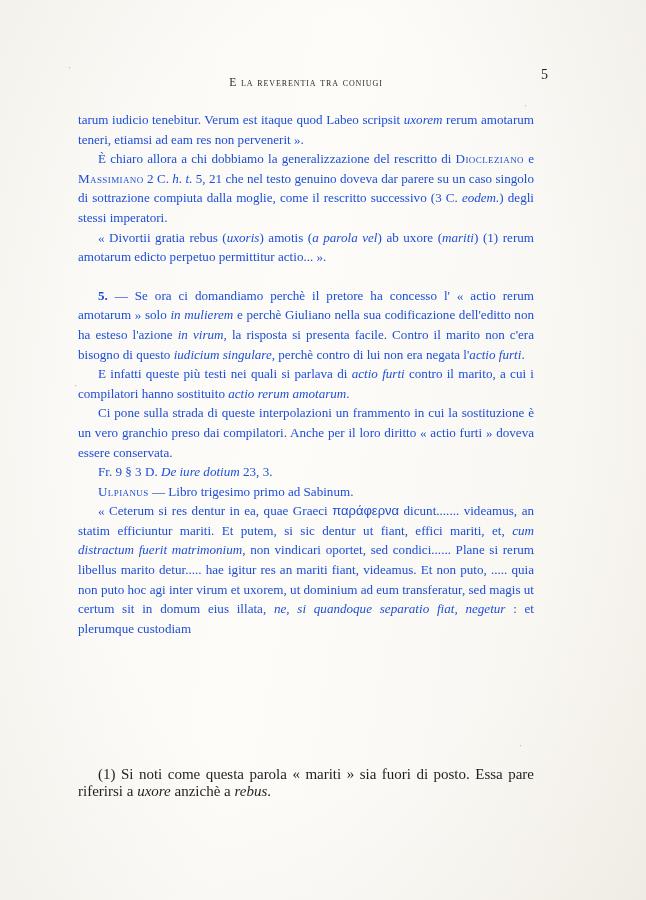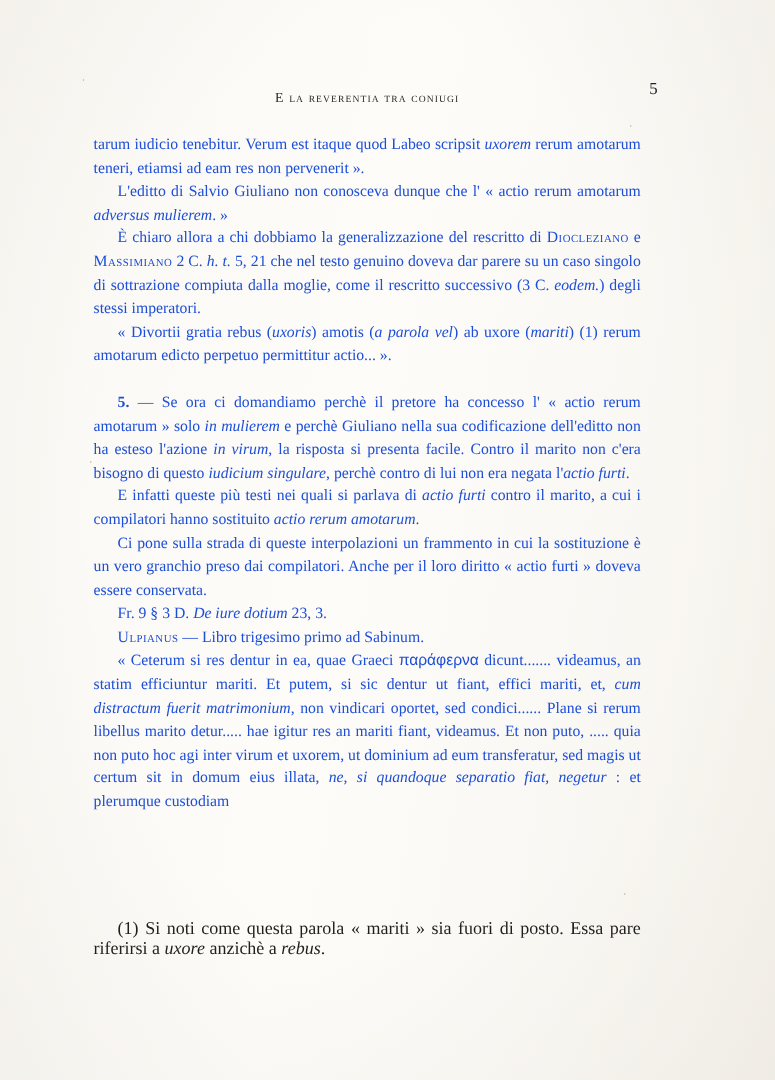--- a/index.html
+++ b/index.html
@@ -114,21 +114,20 @@
 
   <div class="content">
 
     <div class="running-head">
       <span class="rh-text">E LA REVERENTIA TRA CONIUGI</span>
       <span class="page-no">5</span>
     </div>
 
     <p class="noindent"><span>tarum iudicio tenebitur. Verum est itaque quod Labeo scripsit </span><i>uxorem</i><span> rerum amotarum teneri, etiamsi ad eam res non pervenerit ».</span></p>
 
-    <p class="indent"><span>L'editto di Salvio Giuliano non conosceva dunque che l' « actio rerum amotarum </span><i>adversus mulierem</i><span>. »</span></p>
 
     <p class="indent"><span>È chiaro allora a chi dobbiamo la generalizzazione del rescritto di </span><span class="sc">Diocleziano</span><span> e </span><span class="sc">Massimiano</span><span> 2 C. </span><i>h. t.</i><span> 5, 21 che nel testo genuino doveva dar parere su un caso singolo di sottrazione compiuta dalla moglie, come il rescritto successivo (3 C. </span><i>eodem.</i><span>) degli stessi imperatori.</span></p>
 
     <p class="indent"><span>« Divortii gratia rebus (</span><i>uxoris</i><span>) amotis (</span><i>a parola vel</i><span>) ab uxore (</span><i>mariti</i><span>) (1) rerum amotarum edicto perpetuo permittitur actio... ».</span></p>
 
     <div class="section-gap"></div>
 
     <p class="indent"><span class="bold-num">5.</span><span> — Se ora ci domandiamo perchè il pretore ha concesso l' « actio rerum amotarum » solo </span><i>in mulierem</i><span> e perchè Giuliano nella sua codificazione dell'editto non ha esteso l'azione </span><i>in virum</i><span>, la risposta si presenta facile. Contro il marito non c'era bisogno di questo </span><i>iudicium singulare</i><span>, perchè contro di lui non era negata l'</span><i>actio furti</i><span>.</span></p>
 
     <p class="indent"><span>E infatti queste più testi nei quali si parlava di </span><i>actio furti</i><span> contro il marito, a cui i compilatori hanno sostituito </span><i>actio rerum amotarum</i><span>.</span></p>

